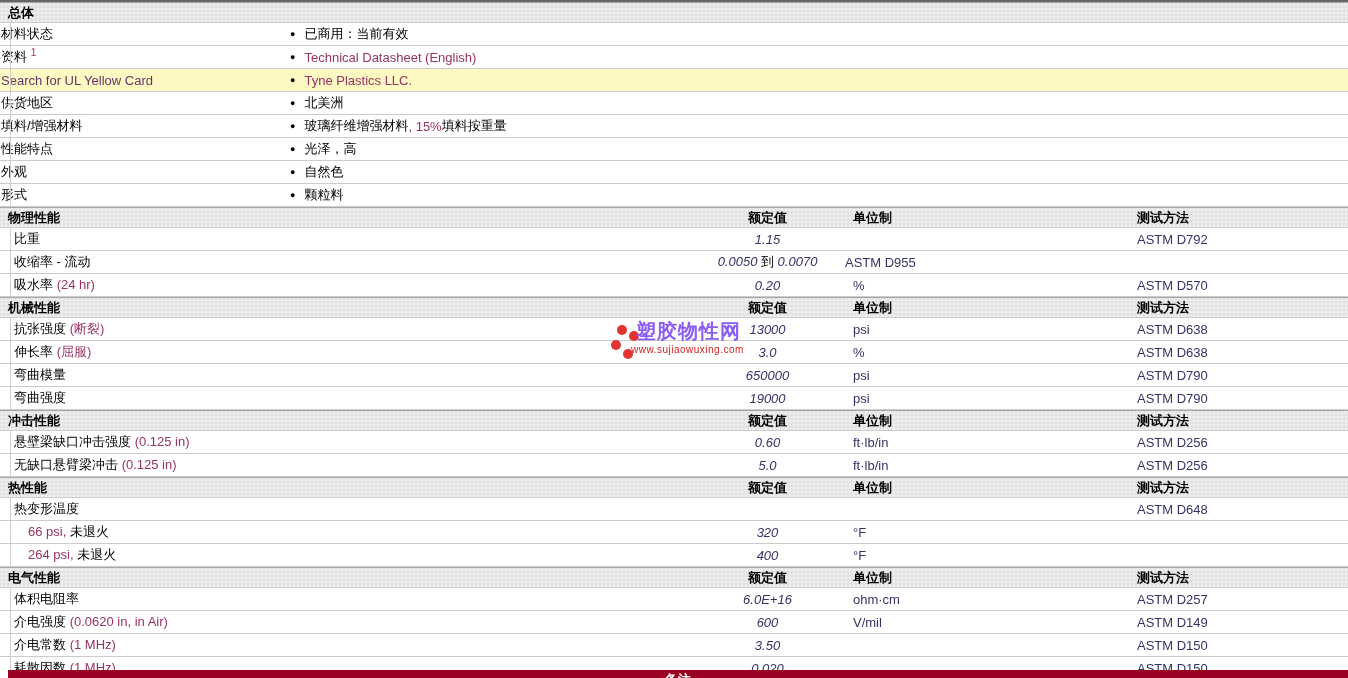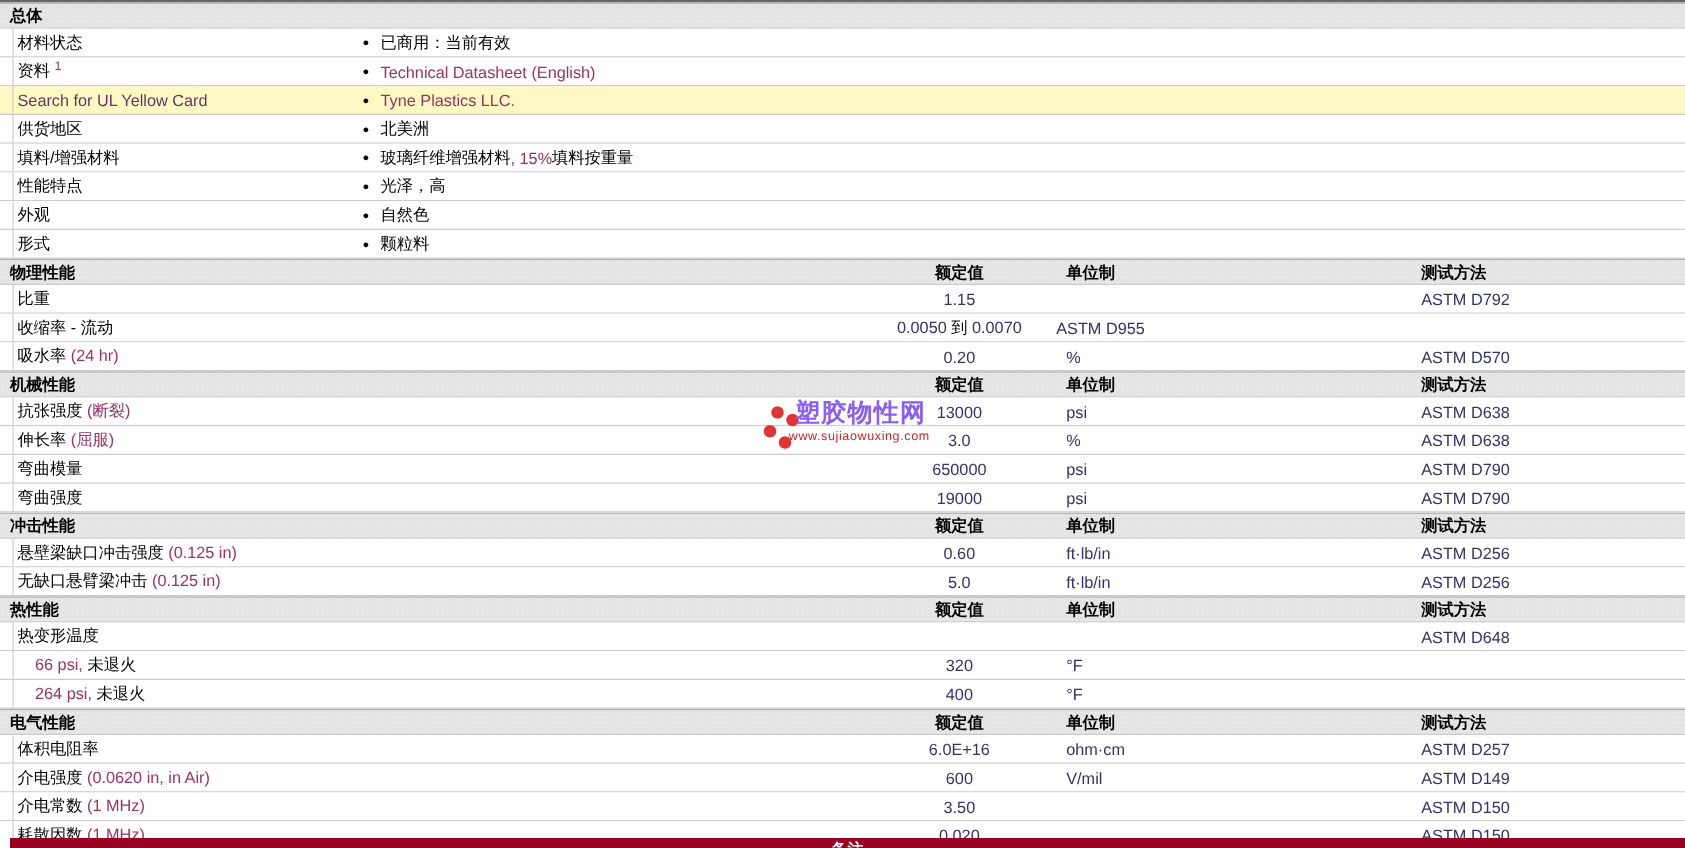--- a/index.html
+++ b/index.html
@@ -13,34 +13,34 @@
     background-image:radial-gradient(circle, #f3f3f3 26%, rgba(0,0,0,0) 27%);
     background-size:4px 4px; }
   .hrow .title { padding-left:8px; flex:0 0 690px; }
   
   .drow { height:23px; display:flex; align-items:center;
     border-bottom:1px solid #cccccc; background:#fff; position:relative; }
   .drow::before { content:""; position:absolute; left:10px; top:0; bottom:0;
     width:1px; background:#d0d0d0; }
   .drow.hl { background:#fef9c3; }
   
-  .c-label { flex:0 0 290px; padding-left:14px; }
+  .c-label { flex:0 0 290px; padding-left:1px; }
   .c-gval  { flex:1; display:flex; align-items:center; }
   .bullet  { font-size:9px; margin-right:9px; line-height:1; }
   
   .p-name   { flex:0 0 690px; padding-left:14px; }
   .p-name.ind { padding-left:28px; }
   .p-val    { flex:0 0 155px; text-align:center; }
   .p-unit   { flex:0 0 292px; padding-left:8px; }
   .p-method { flex:1; }
   .hrow .p-val, .hrow .p-unit, .hrow .p-method { color:#000; }
   
   .s-p    { color:#000; }
   .s-a    { color:#993366; }
-  .s-n    { color:#333366; }
+  .s-n    { color:#333366;font-style:italic; }
   .s-link { color:#993366; cursor:pointer; }
   .s-ldark{ color:#663366; cursor:pointer; }
   .s-sup  { color:#993366; font-size:10px; vertical-align:super; line-height:1; }
   .unit-txt, .method-txt { color:#333366; }
   
   #watermark { position:absolute; left:603px; top:318px; width:170px; height:46px;
     pointer-events:none; z-index:5; }
   .wm-dot { position:absolute; width:10px; height:10px; border-radius:50%;
     background:#e23333; }
   .wm-text { position:absolute; left:33px; top:0px; color:#8b5cf6;

